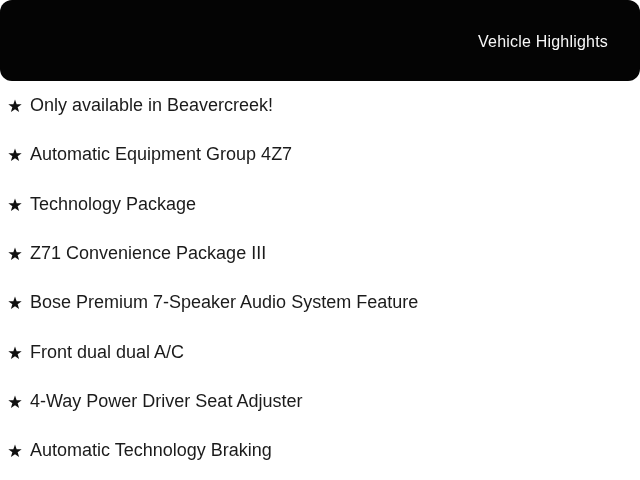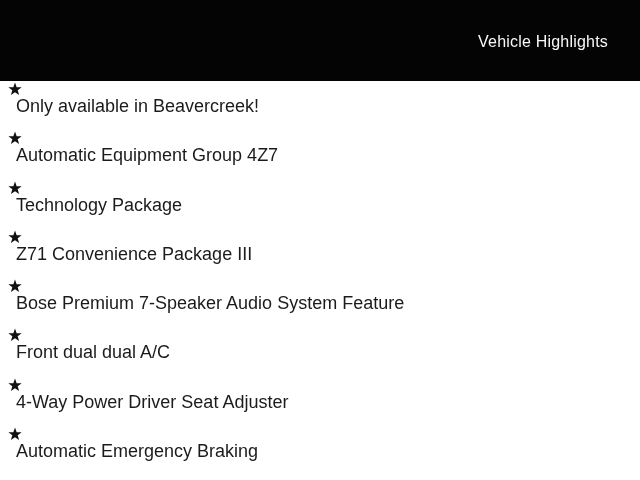--- a/index.html
+++ b/index.html
@@ -13,37 +13,38 @@
   .header {
     box-sizing: border-box;
     width: 640px;
     height: 81px;
     background: #040404;
     display: flex;
     align-items: center;
     justify-content: flex-end;
     padding-right: 32px;
     padding-top: 3px;
+    border-radius: 12px;
   }
   .header-title {
     color: #f8f8f8;
     font-size: 16px;
     letter-spacing: 0.2px;
   }
   .highlights-list {
     list-style: none;
     margin: 0;
     padding: 0;
   }
   .highlight-item {
     box-sizing: border-box;
     height: 49.3px;
     display: flex;
+    align-items: center;
     padding-left: 8px;
-    flex-direction: column;
   }
   .star {
     width: 14px;
     height: 14px;
     flex: 0 0 14px;
     margin-top: 1px;
     display: inline-flex;
     align-items: center;
     justify-content: center;
   }
@@ -118,15 +119,15 @@
         </svg>
       </span>
     <span class="item-text">4-Way Power Driver Seat Adjuster</span>
   </li>
   <li class="highlight-item">
     <span class="star">
         <svg width="14" height="14" viewBox="0 0 14 14">
           <polygon fill="#111111" points="7,0.4 8.65,5.13 13.66,5.24 9.66,8.27 11.11,13.06 7,10.2 2.89,13.06 4.34,8.27 0.34,5.24 5.35,5.13"></polygon>
         </svg>
       </span>
-    <span class="item-text">Automatic Emergency Braking</span>
+    <span class="item-text">Automatic Technology Braking</span>
   </li>
 </ul>
 
 </body></html>

